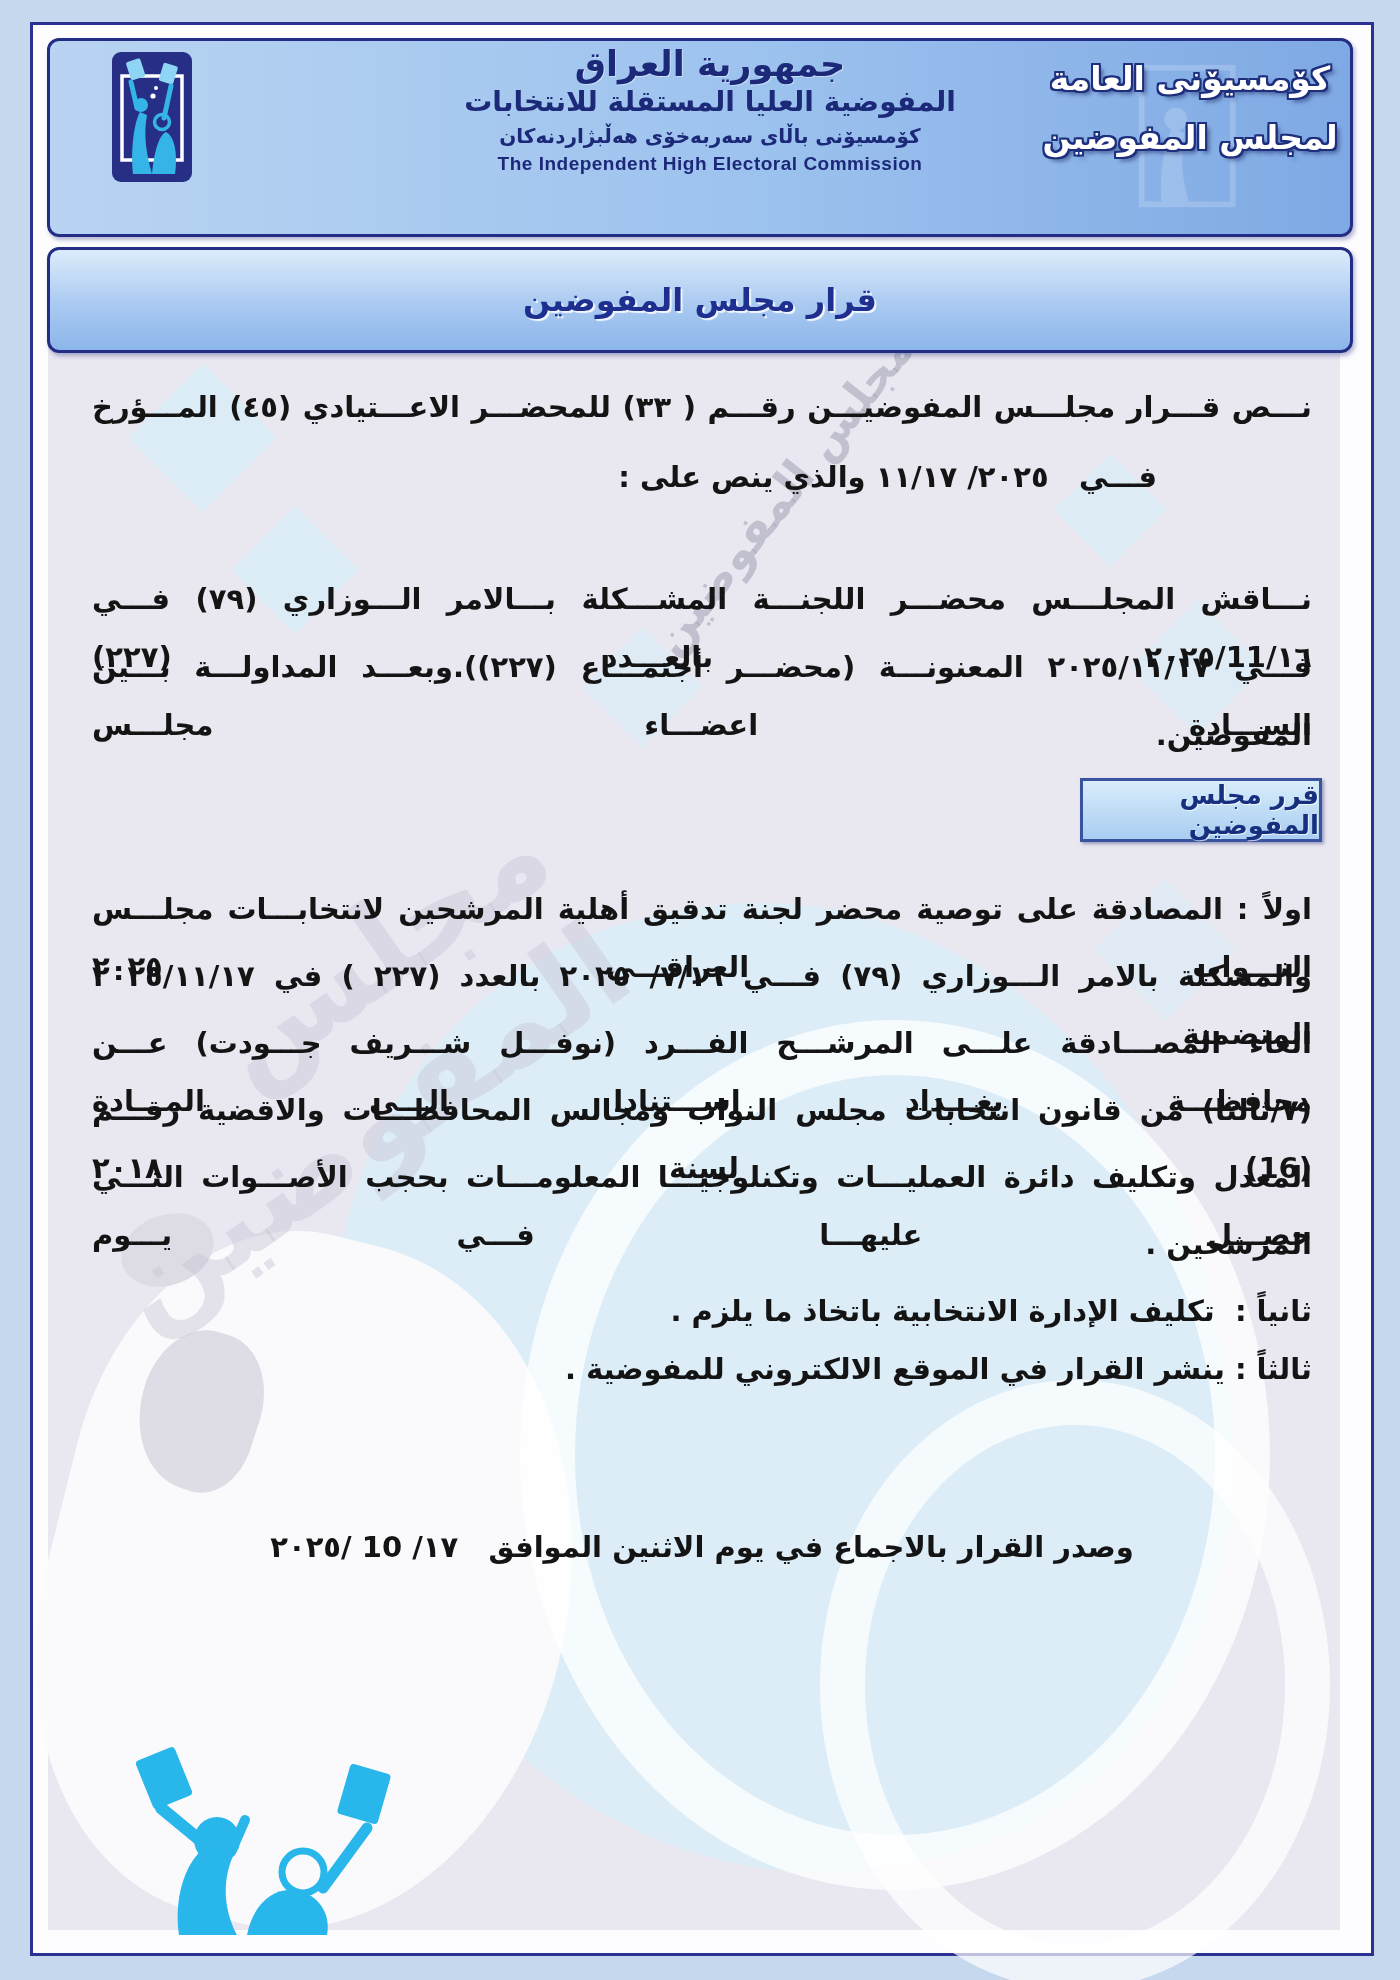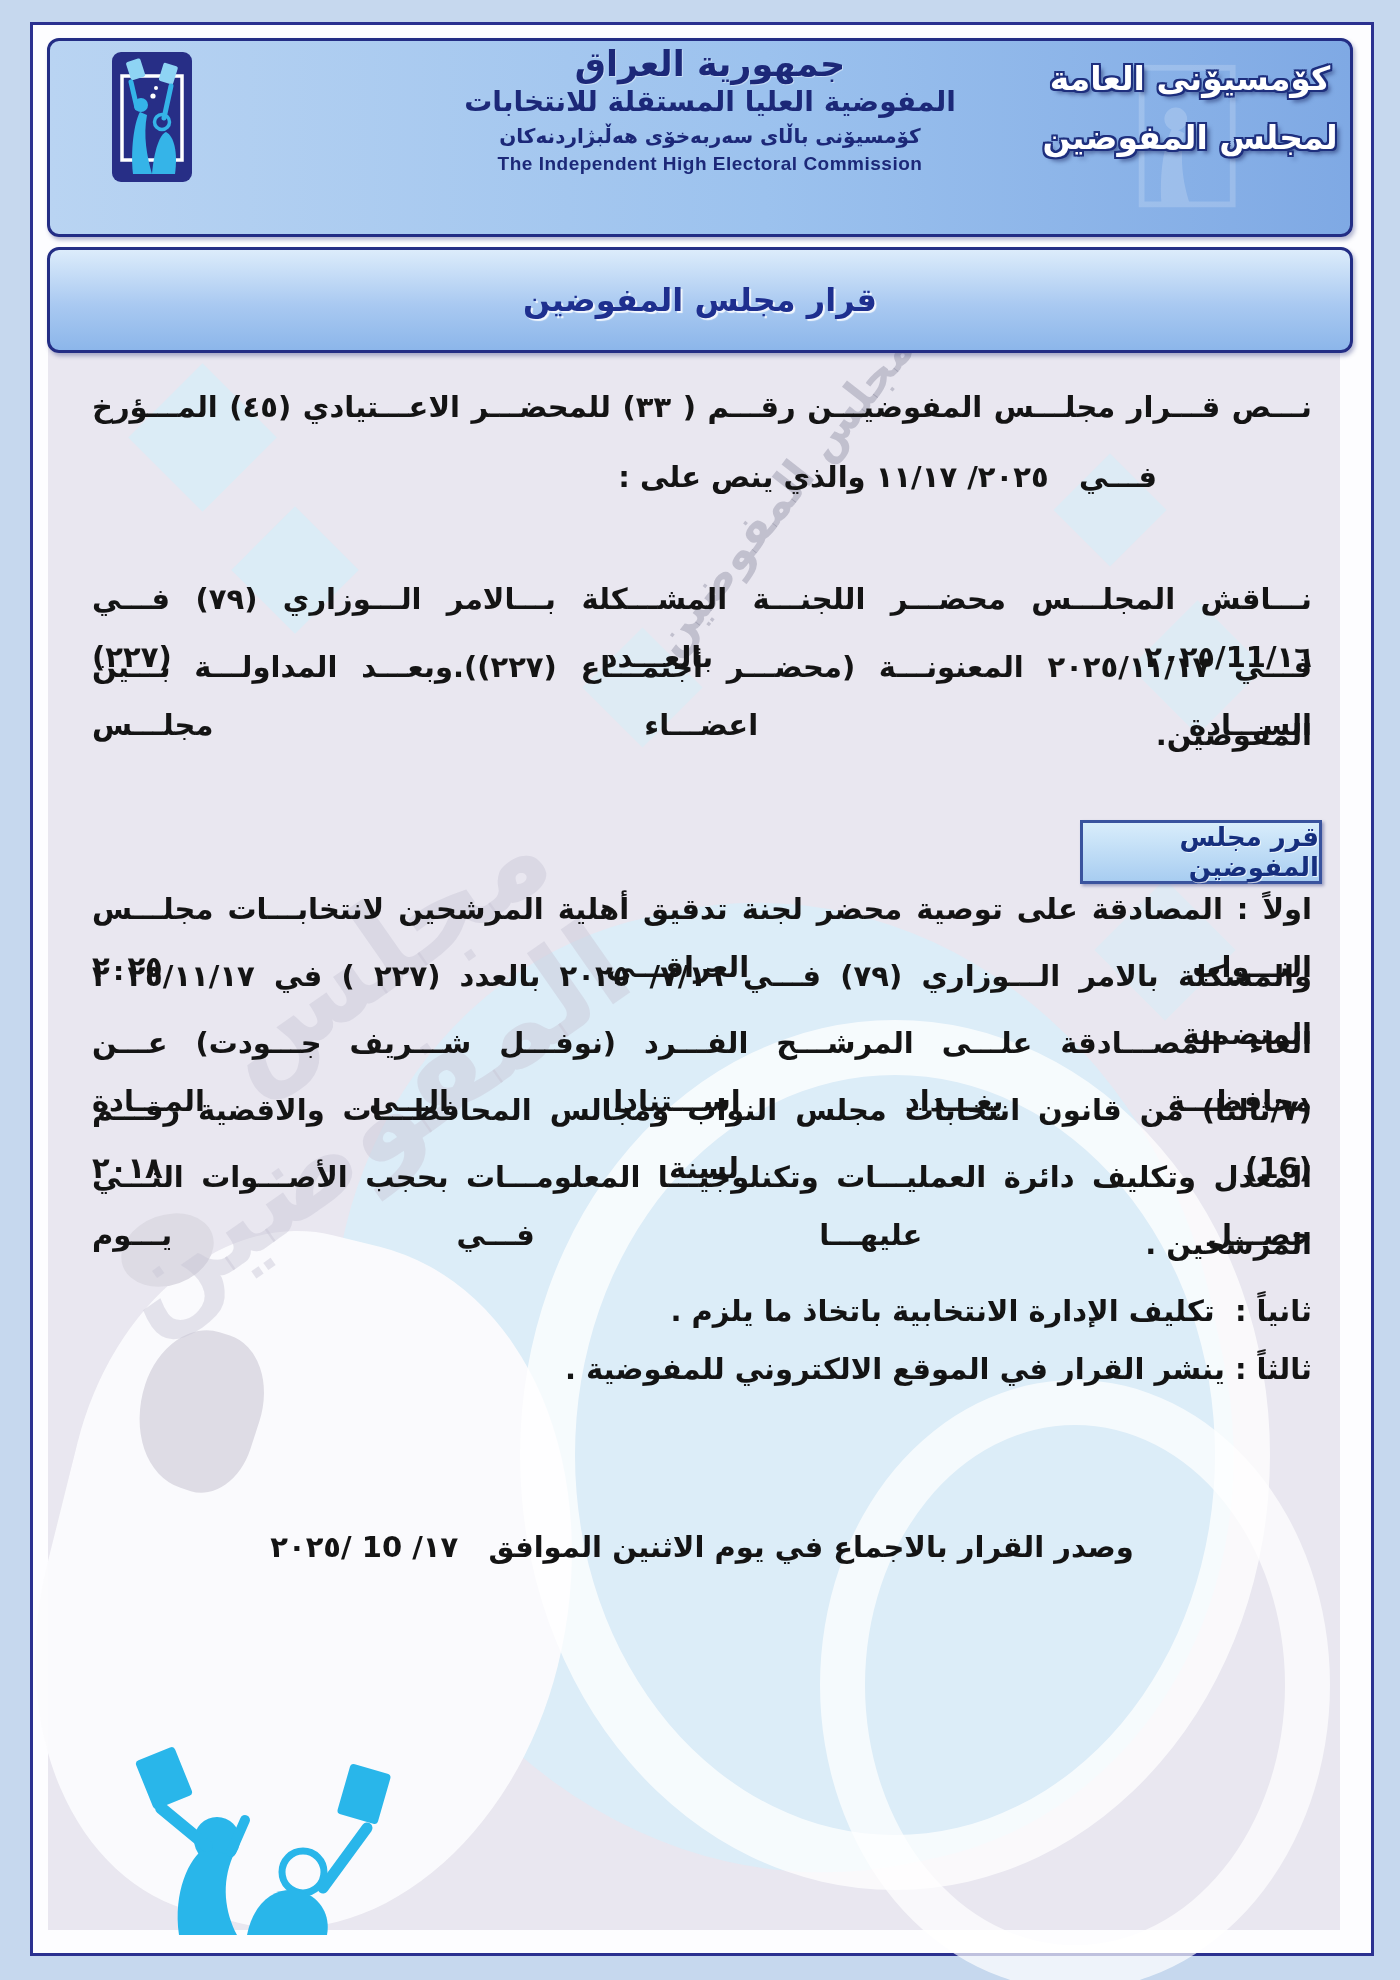--- a/index.html
+++ b/index.html
@@ -88,21 +88,21 @@
     direction:rtl;unicode-bidi:embed;
     font-size:29px;font-weight:bold;color:#141414;line-height:58px;
     z-index:10;
   }
   .just{text-align:justify;text-align-last:justify;}
   .ta-r{text-align:right;white-space:pre-wrap;}
   .ta-c{text-align:center;white-space:pre-wrap;}
   .indent-r{padding-right:155px;box-sizing:border-box;}
   
   .decision-box{
-    position:absolute;left:1080px;top:820px;width:242px;height:64px;z-index:11;
+    position:absolute;left:1080px;top:778px;width:242px;height:64px;z-index:11;
     border:3px solid #39539e;box-sizing:border-box;
     background:linear-gradient(to bottom,#d8edfb,#a8cdf1);
     box-shadow:2px 2px 3px rgba(40,50,120,.4);
     display:flex;align-items:center;justify-content:center;
   }
   .decision-box span{
     font-size:26px;font-weight:bold;color:#162f7e;direction:rtl;
     text-shadow:1px 1px 0 rgba(255,255,255,.7);
   }
 </style>

